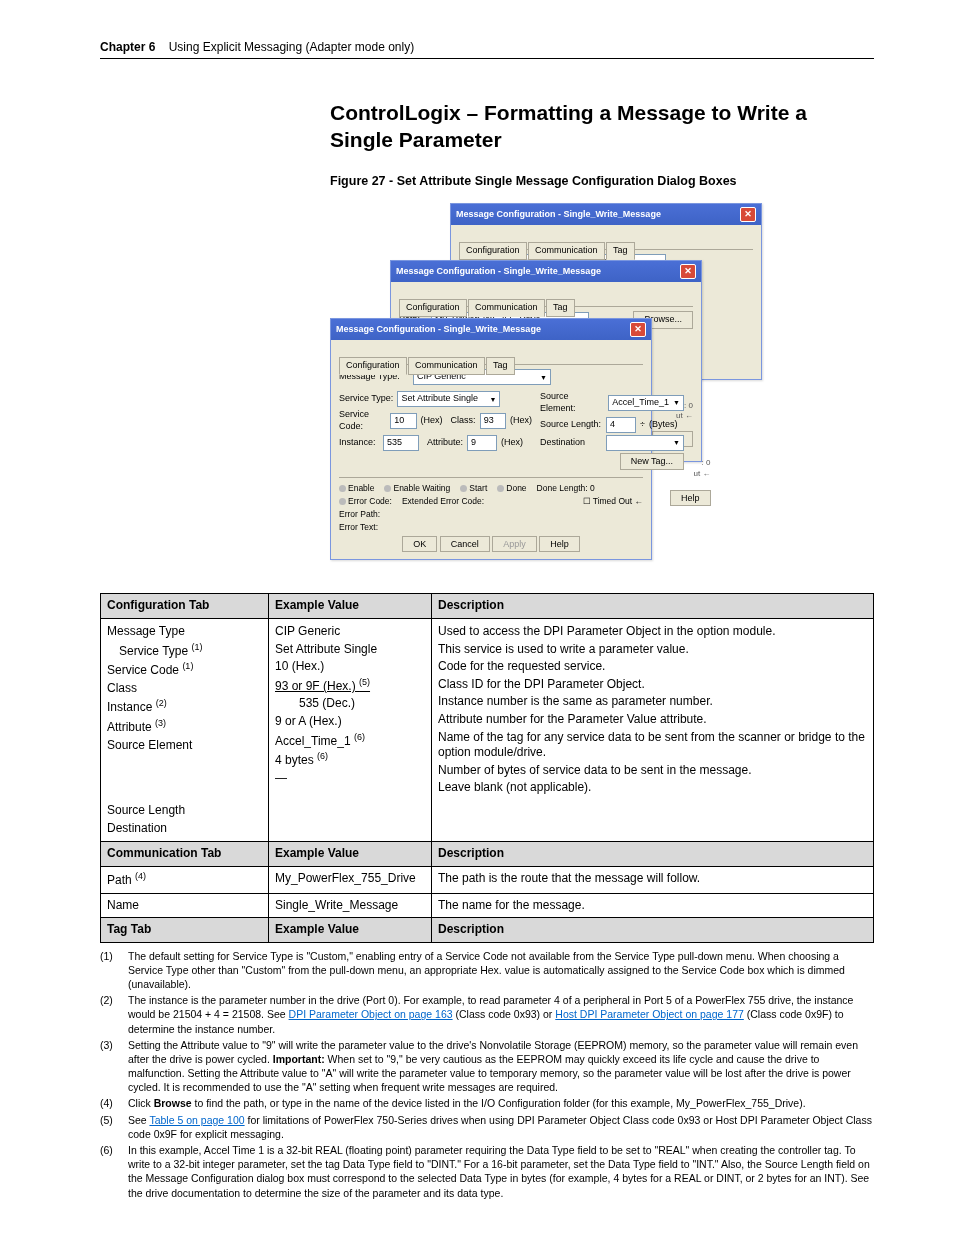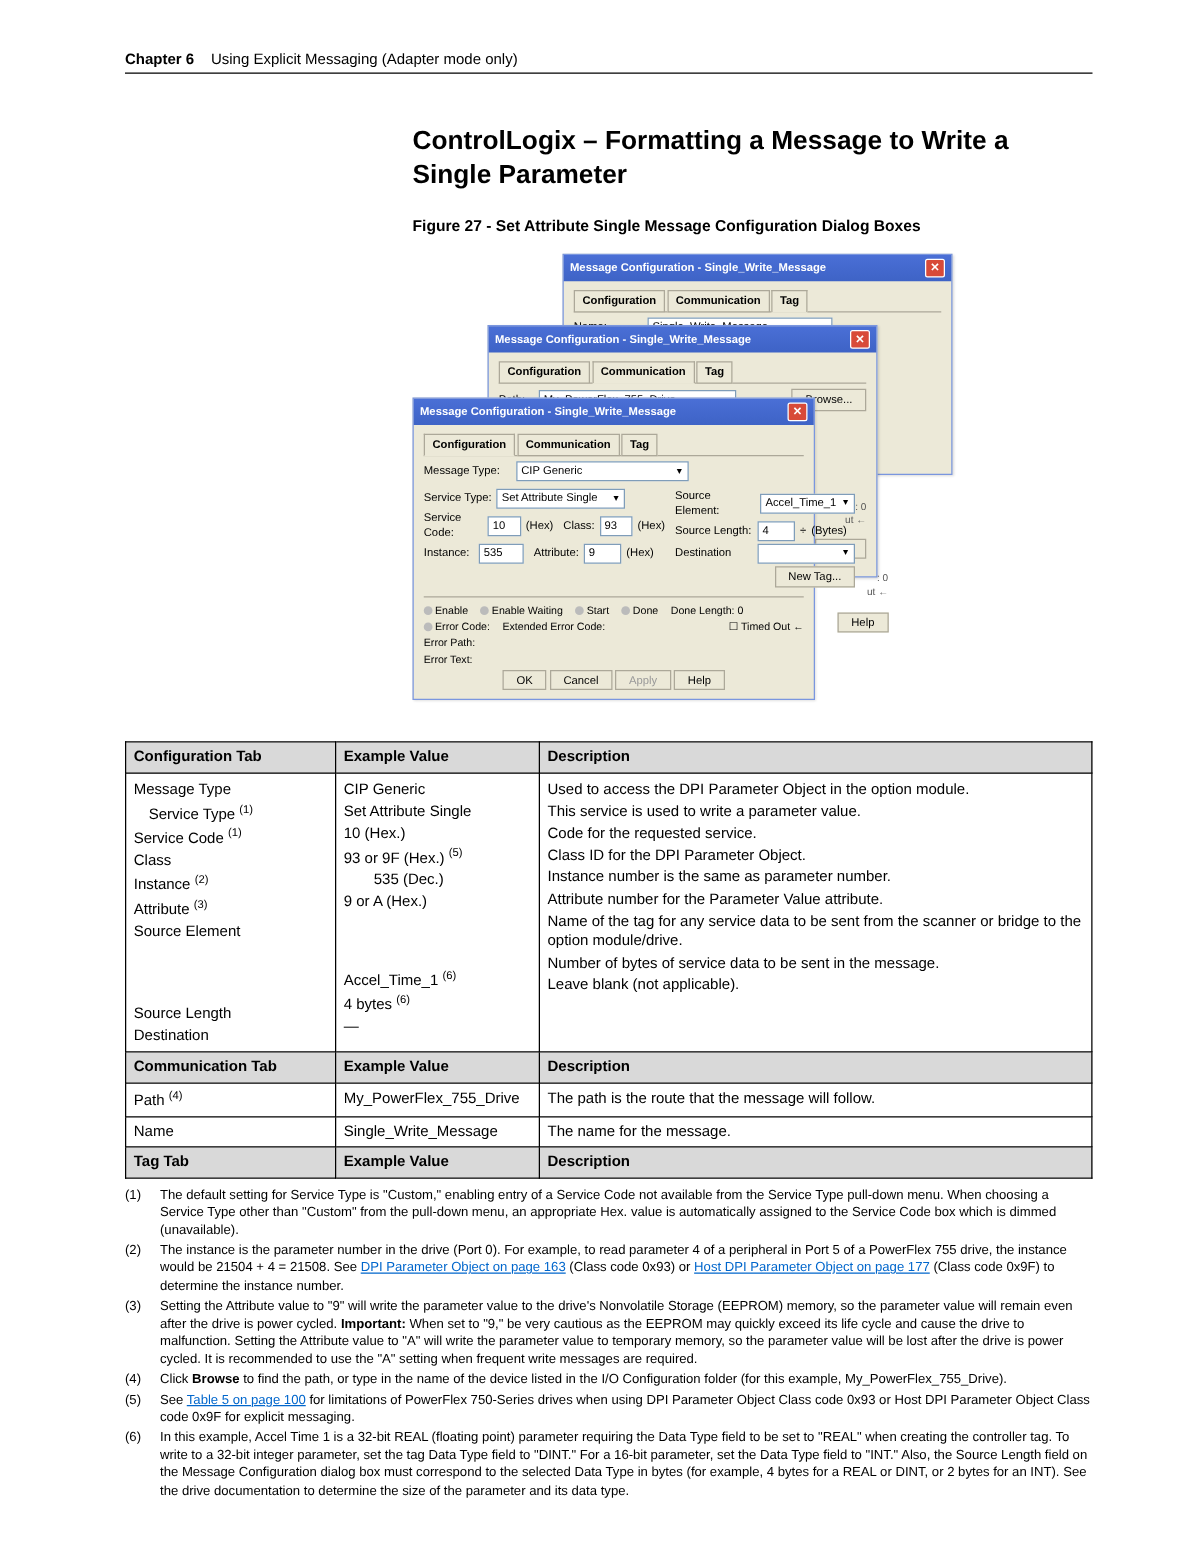--- a/index.html
+++ b/index.html
@@ -72,22 +72,21 @@
   .dlg .body {
     padding: 6px 8px;
   }
   .tabs span {
     display: inline-block;
     padding: 2px 6px;
     border: 1px solid #aca899;
     background: #ece9d8;
     margin-right: -1px;
     position: relative;
-    top: 1px;
-    font-weight: bold;
+    top: 11px;
   }
   .tabs span.active {
     background: #ece9d8;
     border-bottom: 1px solid #ece9d8;
   }
   .tabline {
     border-bottom: 1px solid #aca899;
     margin-bottom: 4px;
   }
   .field-row {
@@ -372,24 +371,24 @@
               <div style="padding: 1px 0px;">Source Element</div>
               <div style="padding: 1px 0px; margin-top: 48px;">Source Length</div>
               <div style="padding: 1px 0px;">Destination</div>
             </div>
       </td>
       <td>
         <div id="cfg-col2">
               <div style="padding: 1px 0px;">CIP Generic</div>
               <div style="padding: 1px 0px;">Set Attribute Single</div>
               <div style="padding: 1px 0px;">10 (Hex.)</div>
-              <div style="padding: 1px 0px;">93 or 9F (Hex.) <span class="sup">(5)</span></div>
+              <div style="padding: 1px 0px; text-decoration: underline;">93 or 9F (Hex.) <span class="sup">(5)</span></div>
               <div style="padding: 1px 0px; margin-left: 24px;">535 (Dec.)</div>
               <div style="padding: 1px 0px;">9 or A (Hex.)</div>
-              <div style="padding: 1px 0px; margin-top: 43px;">Accel_Time_1 <span class="sup">(6)</span></div>
+              <div style="padding: 1px 0px;">Accel_Time_1 <span class="sup">(6)</span></div>
               <div style="padding: 1px 0px;">4 bytes <span class="sup">(6)</span></div>
               <div style="padding: 1px 0px;">—</div>
             </div>
       </td>
       <td>
         <div id="cfg-col3">
               <div style="padding: 1px 0px;">Used to access the DPI Parameter Object in the option module.</div>
               <div style="padding: 1px 0px;">This service is used to write a parameter value.</div>
               <div style="padding: 1px 0px;">Code for the requested service.</div>
               <div style="padding: 1px 0px;">Class ID for the DPI Parameter Object.</div>

